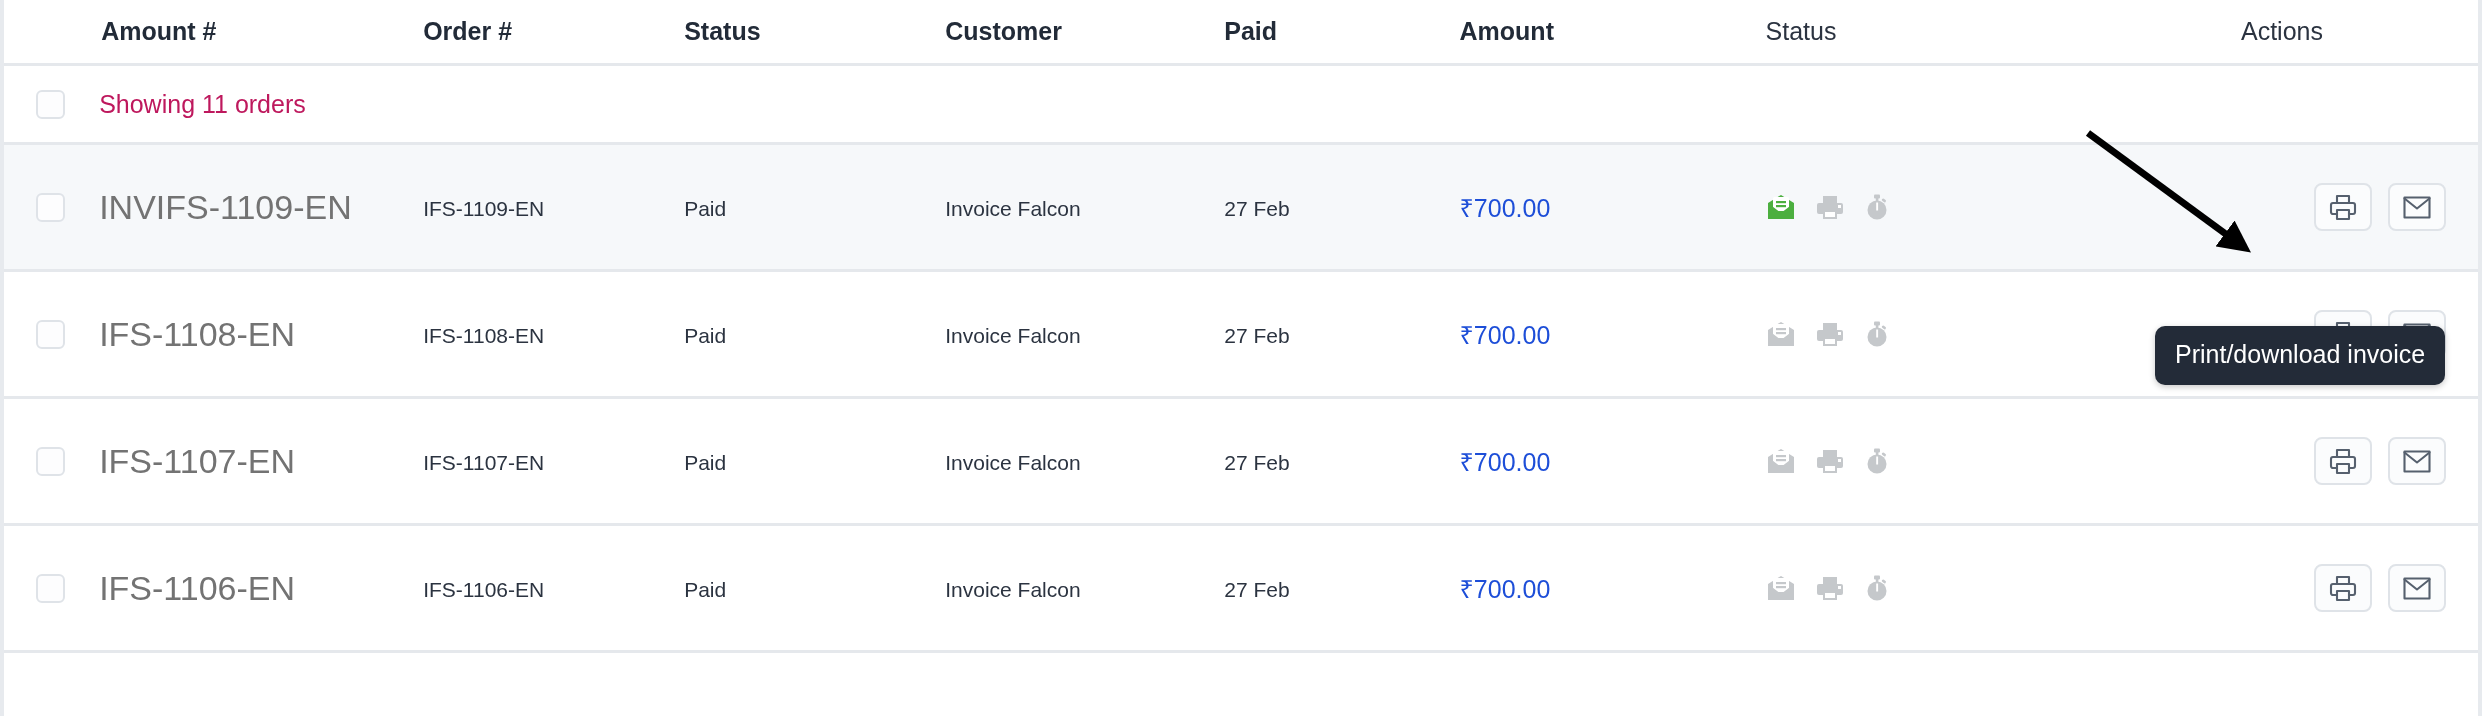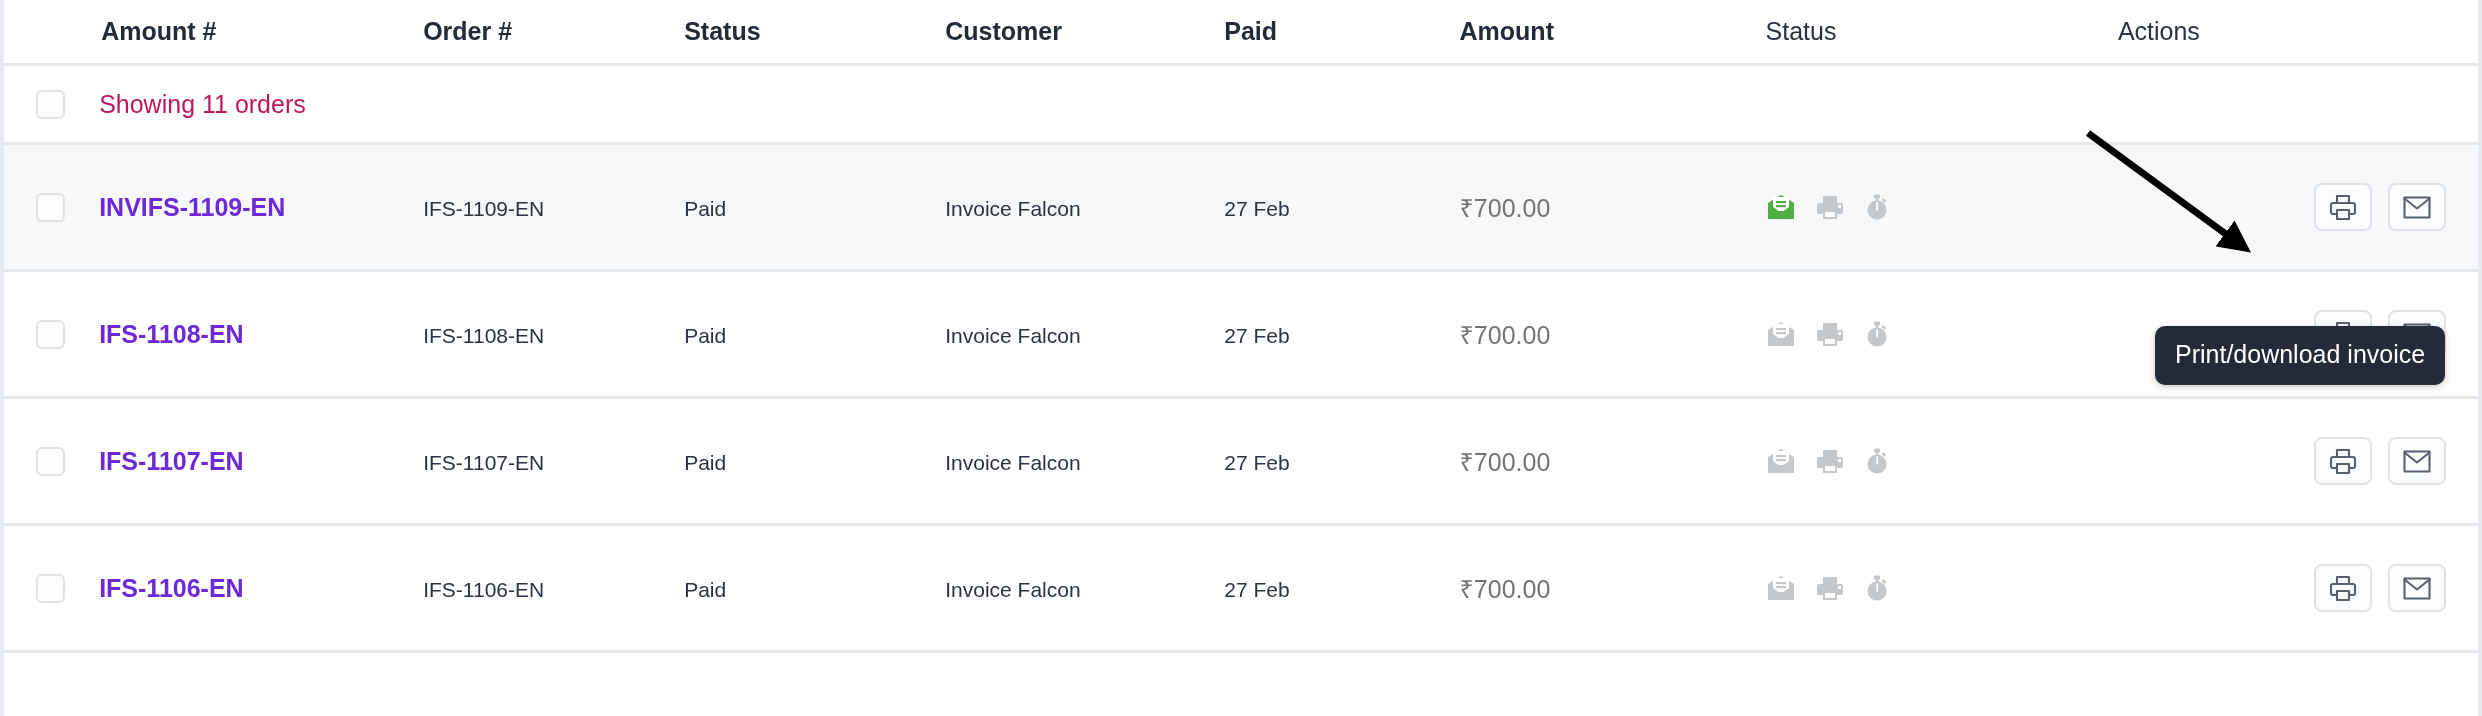--- a/index.html
+++ b/index.html
@@ -56,21 +56,21 @@
     vertical-align: middle;
     border-bottom: 3px solid #e5e8ec;
     background: #fff;
     font-size: 25px;
     color: #222b38;
     text-align: left;
     font-weight: bold;
     white-space: nowrap;
   }
   th.h-light { font-weight: normal; color: #2b3340; }
-  th.h-actions { text-align: left; padding-right: 32px; }
+  th.h-actions { text-align: center; padding-right: 32px; }
   th.h-inv { padding-left: 2px; }
 
   
   tbody td {
     padding: 0;
     height: 124px;
     vertical-align: middle;
     font-size: 25px;
     color: #2b3340;
     border-bottom: 3px solid #e5e8ec;
@@ -93,29 +93,29 @@
     cursor: pointer;
   }
 
   .summary-text {
     font-size: 25px;
     color: #be185d;
     font-weight: normal;
   }
 
   .inv-link {
-    color: #6d28d9;
-    font-weight: bold;
-    font-size: 25px;
+    color: #737373;
+    font-weight: normal;
+    font-size: 34px;
     text-decoration: none;
     cursor: pointer;
   }
 
   .plain { font-size: 21px; color: #2b3340; }
-  .amount { font-size: 25px; color: #737373; }
+  .amount { font-size: 25px; color: #1d4ed8; }
 
   
   .status-icons {
     display: flex;
     align-items: center;
     gap: 20px;
   }
   .status-icons svg { display: block; }
 
   

